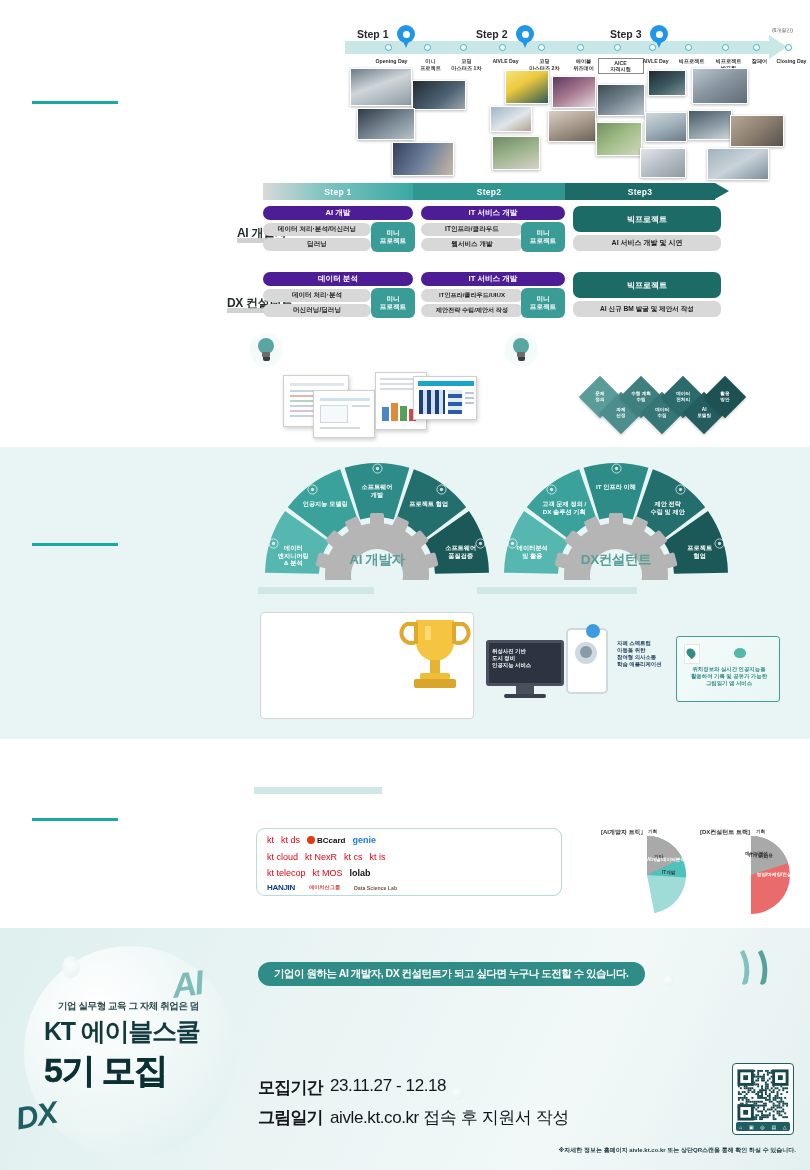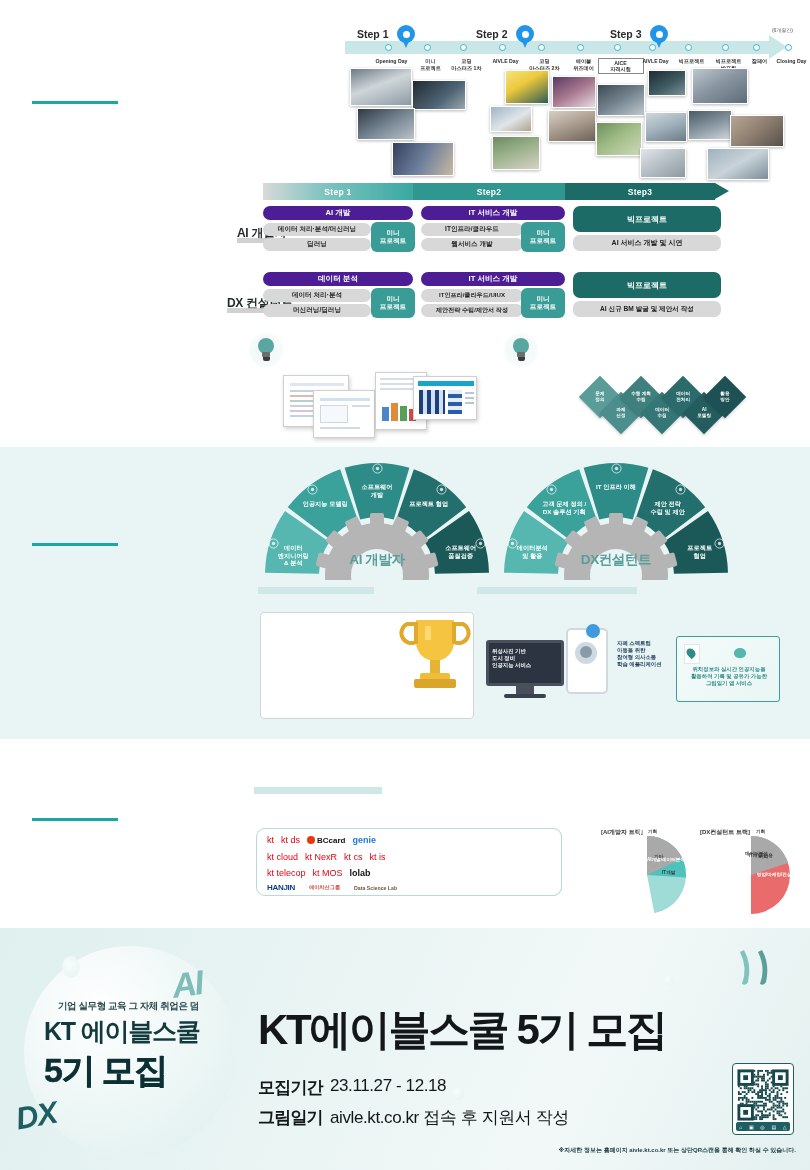--- a/index.html
+++ b/index.html
@@ -801,21 +801,21 @@
       <path d="M24 4 q8 14 4 32 q-2 4 -6 2 q6 -16 -2 -32 z" fill="#3f8f8b" opacity=".85"></path>
     </svg>
   </div>
 
   <div class="ai-mark">AI</div>
   <div class="dx-mark">DX</div>
   <div class="kv-sub">기업 실무형 교육 그 자체 취업은 덤</div>
   <div class="kv-t1">KT 에이블스쿨</div>
   <div class="kv-t2">5기 모집</div>
 
-  <div class="headline">KT에이블스쿨 5기 모집</div>
+  <div class="pill">기업이 원하는 AI 개발자, DX 컨설턴트가 되고 싶다면 누구나 도전할 수 있습니다.</div>
 
   <div class="row-lbl" style="left:258px;top:1076px;">모집기간</div>
   <div class="row-val" style="left:330px;top:1076px;">23.11.27 - 12.18</div>
   <div class="row-lbl" style="left:258px;top:1106px;">그림일기</div>
   <div class="row-val" style="left:330px;top:1106px;">aivle.kt.co.kr 접속 후 지원서 작성</div>
 
   <div class="qr">
     <svg class="grid" viewBox="0 0 56 56">
       <rect width="56" height="56" fill="#ffffff"></rect>
       <g fill="#16474b" id="qr-cells">

